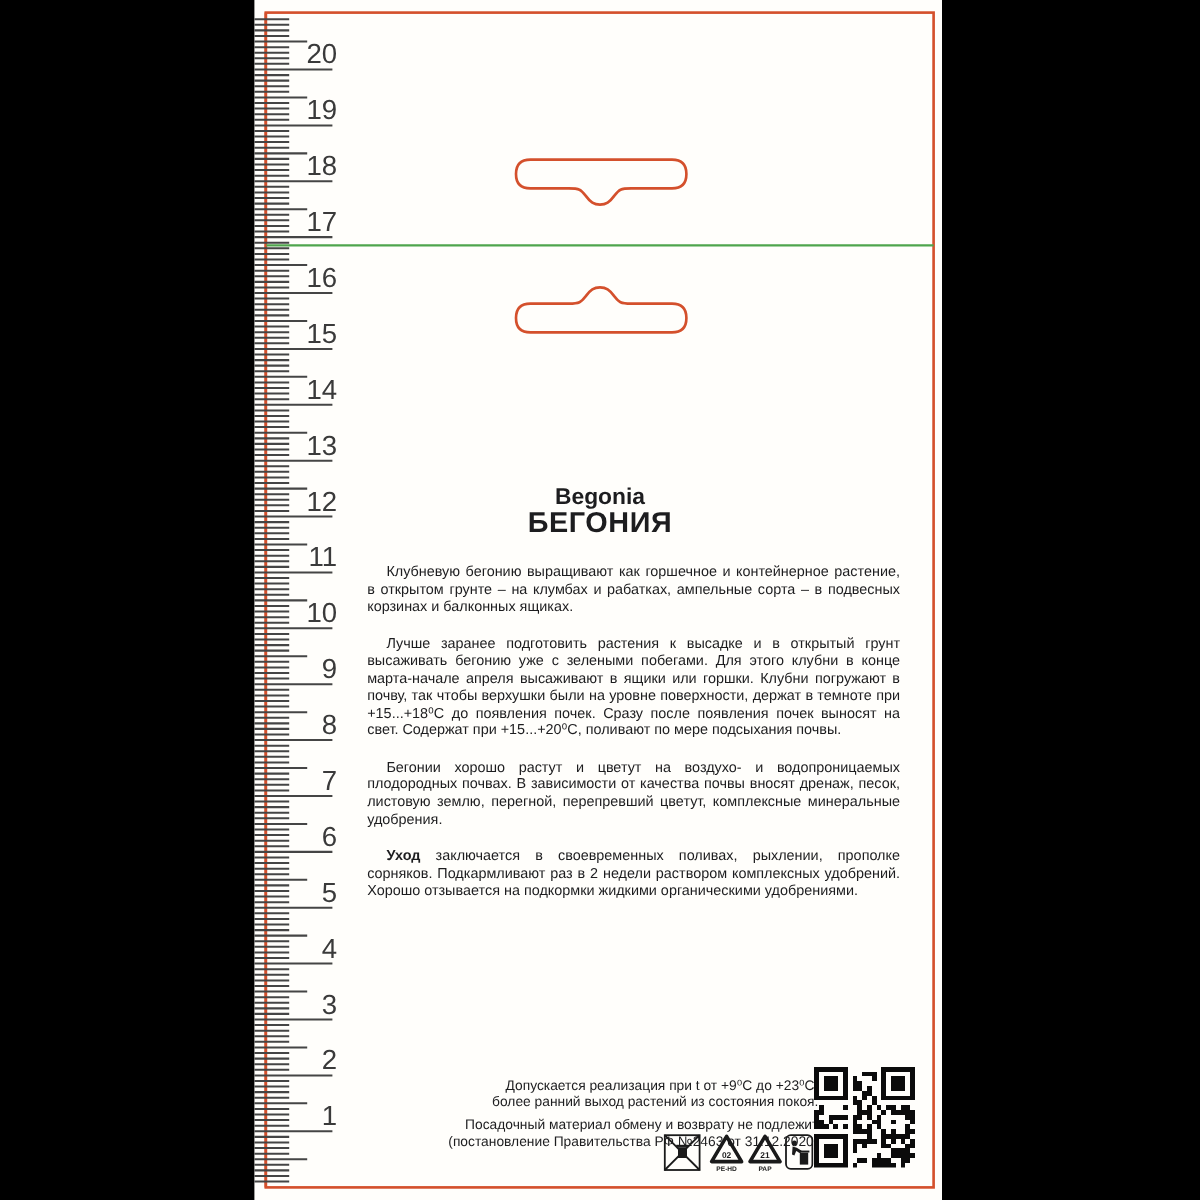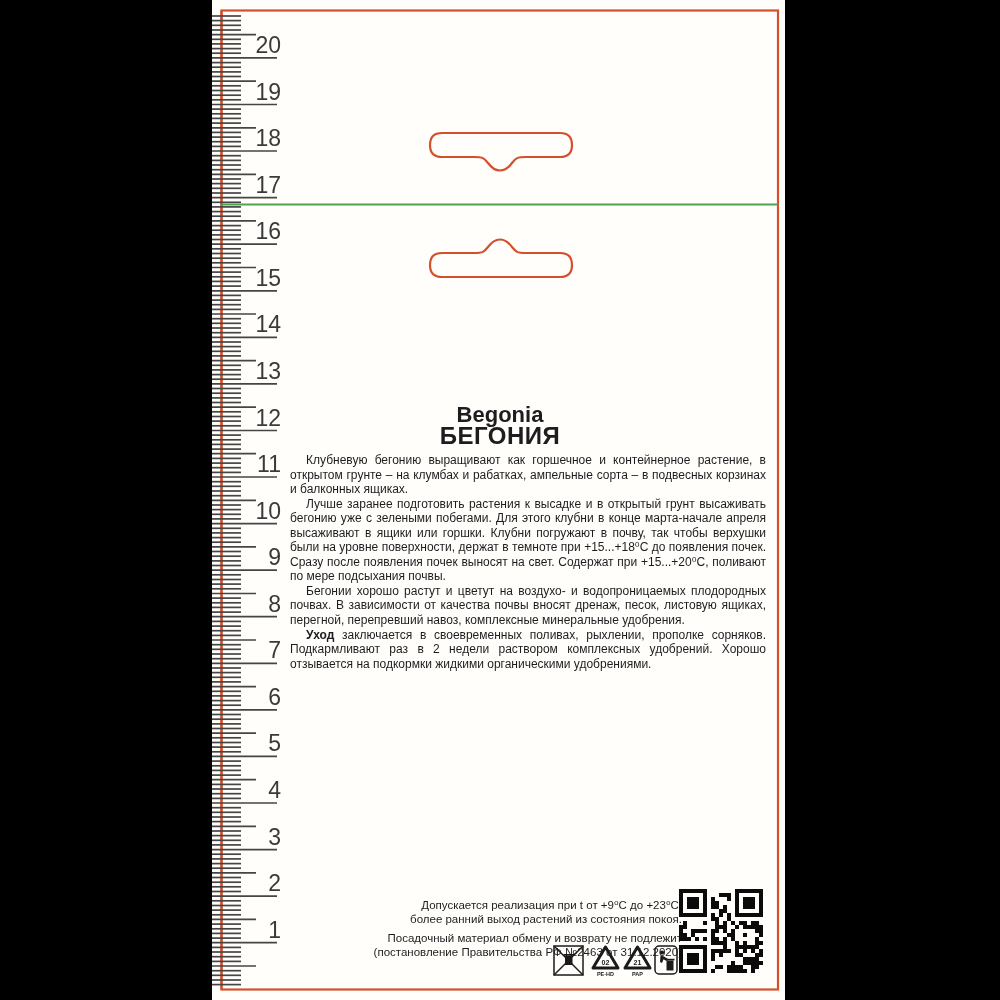--- a/index.html
+++ b/index.html
@@ -21,27 +21,27 @@
   #deco .fold{stroke:#4fa54d;stroke-width:2;fill:none;}
   #ruler-g line{stroke:#454545;stroke-width:1.7;}
   #ruler-labels text{
     font-family:"Liberation Sans","DejaVu Sans",sans-serif;
     font-size:23px;fill:#3a3a3a;text-anchor:end;
   }
   .txt{position:absolute;color:#1d1d1f;text-align:right;}
   #title-block{
     left:222px;top:404px;width:556px;text-align:center;line-height:21px;
   }
-  #title-en{font-size:22px;font-weight:bold;}
+  #title-en{font-size:19px;font-weight:bold;}
   #title-ru{font-size:24px;font-weight:bold;letter-spacing:.5px;}
   #body-paragraphs{
     left:290px;top:453px;width:476px;
     font-size:12px;line-height:14.55px;text-align:justify;
   }
-  #body-paragraphs p{margin:0;text-indent:16px;}
+  #body-paragraphs p{margin:16px;text-indent:16px;}
   #footer-note{
     left:290px;top:898px;width:392px;
     font-size:11.5px;line-height:14.4px;
   }
   #footer-note .blk{margin-bottom:4px;}
   #icons-svg{position:absolute;left:552px;top:943px;width:126px;height:36px;}
   #icons-svg .ln{stroke:#1a1a1a;stroke-width:1.5;fill:none;}
   #icons-svg .thick{stroke:#1a1a1a;stroke-width:3;fill:none;stroke-linejoin:round;}
   #icons-svg text{
     font-family:"Liberation Sans","DejaVu Sans",sans-serif;
@@ -311,21 +311,21 @@
 </svg>
 
 <div class="txt" id="title-block">
   <div id="title-en">Begonia</div>
   <div id="title-ru">БЕГОНИЯ</div>
 </div>
 
 <div class="txt" id="body-paragraphs">
     <p>Клубневую бегонию выращивают как горшечное и контейнерное растение, в открытом грунте – на клумбах и рабатках, ампельные сорта – в подвесных корзинах и балконных ящиках.</p>
     <p>Лучше заранее подготовить растения к высадке и в открытый грунт высаживать бегонию уже с зелеными побегами. Для этого клубни в конце марта-начале апреля высаживают в ящики или горшки. Клубни погружают в почву, так чтобы верхушки были на уровне поверхности, держат в темноте при +15...+18⁰С до появления почек. Сразу после появления почек выносят на свет. Содержат при +15...+20⁰С, поливают по мере подсыхания почвы.</p>
-    <p>Бегонии хорошо растут и цветут на воздухо- и водопроницаемых плодородных почвах. В зависимости от качества почвы вносят дренаж, песок, листовую ящиках, перегной, перепревший навоз, комплексные минеральные удобрения.</p>
+    <p>Бегонии хорошо растут и цветут на воздухо- и водопроницаемых плодородных почвах. В зависимости от качества почвы вносят дренаж, песок, листовую землю, перегной, перепревший цветут, комплексные минеральные удобрения.</p>
     <p><b>Уход</b> заключается в своевременных поливах, рыхлении, прополке сорняков. Подкармливают раз в 2 недели раствором комплексных удобрений. Хорошо отзывается на подкормки жидкими органическими удобрениями.</p>
   </div>
 
 <div class="txt" id="footer-note">
   <div class="blk">
     <div>Допускается реализация при t от +9⁰С  до +23⁰С.</div>
     <div>более ранний выход растений из состояния покоя.</div>
   </div>
   <div class="blk">
     <div>Посадочный материал обмену и возврату не подлежит</div>

